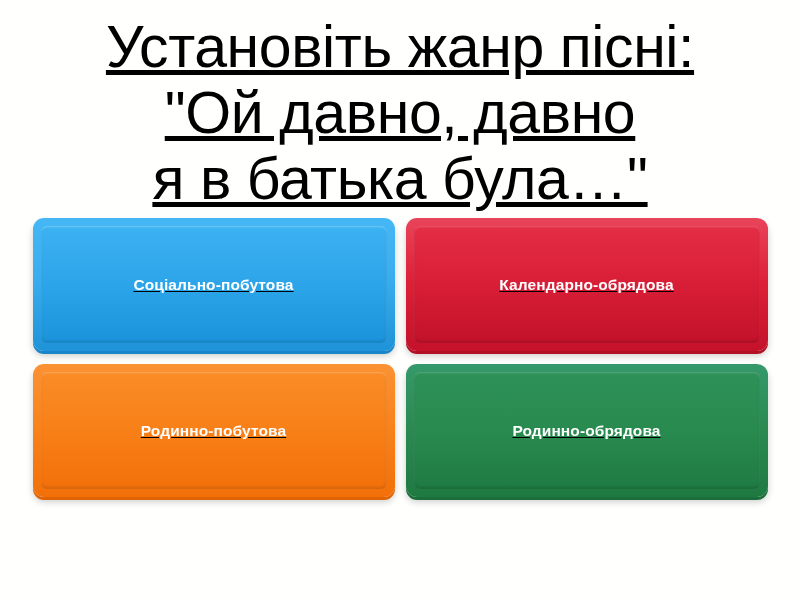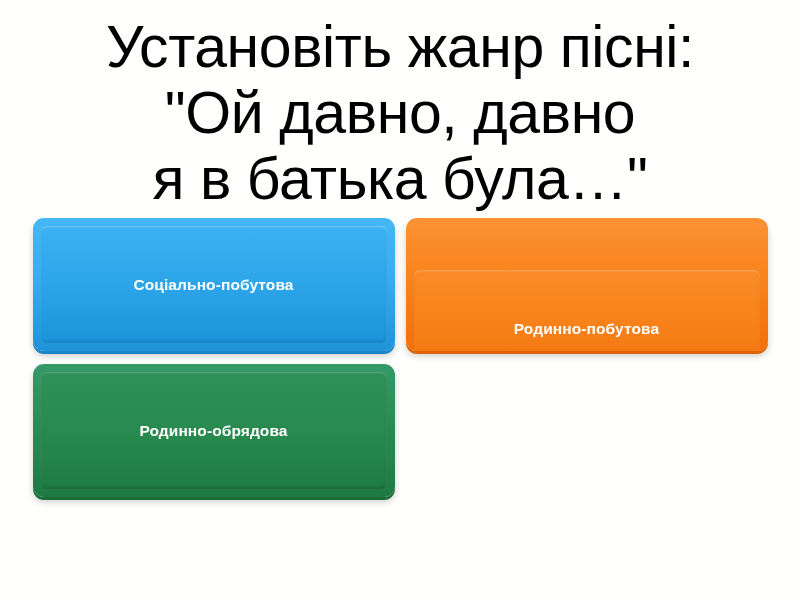--- a/index.html
+++ b/index.html
@@ -14,20 +14,21 @@
     overflow: hidden;
     position: relative;
   }
 
   #quiz-root {
     width: 800px;
     height: 600px;
     display: flex;
     flex-direction: column;
     box-sizing: border-box;
+    text-decoration: underline;
   }
 
   
   #question-area {
     width: 100%;
     padding-top: 14px;
     flex: 0 0 auto;
     display: flex;
     align-items: flex-start;
     justify-content: center;
@@ -119,21 +120,20 @@
   
   #answer-tile-2 {
     background: linear-gradient(180deg, #fb9233 0%, #f9831c 45%, #f2700a 100%);
     box-shadow: 0 3px 0 0 #de6405,
                 0 5px 7px rgba(0,0,0,0.20);
   }
   #answer-tile-2 .answer-face {
     background: linear-gradient(180deg, #fa8c27 0%, #f87f17 52%, #f2700a 100%);
     box-shadow: inset 0 1px 2px rgba(255,255,255,0.26),
                 inset 0 -2px 3px rgba(0,0,0,0.12);
-    margin-top: 44px;
   }
 
   
   #answer-tile-3 {
     background: linear-gradient(180deg, #36996a 0%, #2b8b53 45%, #1f7a42 100%);
     box-shadow: 0 3px 0 0 #1b6e3b,
                 0 5px 7px rgba(0,0,0,0.20);
   }
   #answer-tile-3 .answer-face {
     background: linear-gradient(180deg, #2e9158 0%, #288a4e 52%, #1f7b43 100%);
@@ -154,20 +154,25 @@
   </div>
 
   <div id="answers-grid">
 
     <div class="answer-tile" id="answer-tile-0">
       <div class="answer-face">
         <span class="answer-label">Соціально-побутова</span>
       </div>
     </div>
 
+    <div class="answer-tile" id="answer-tile-1">
+      <div class="answer-face">
+        <span class="answer-label">Календарно-обрядова</span>
+      </div>
+    </div>
 
     <div class="answer-tile" id="answer-tile-2">
       <div class="answer-face">
         <span class="answer-label">Родинно-побутова</span>
       </div>
     </div>
 
     <div class="answer-tile" id="answer-tile-3">
       <div class="answer-face">
         <span class="answer-label">Родинно-обрядова</span>

